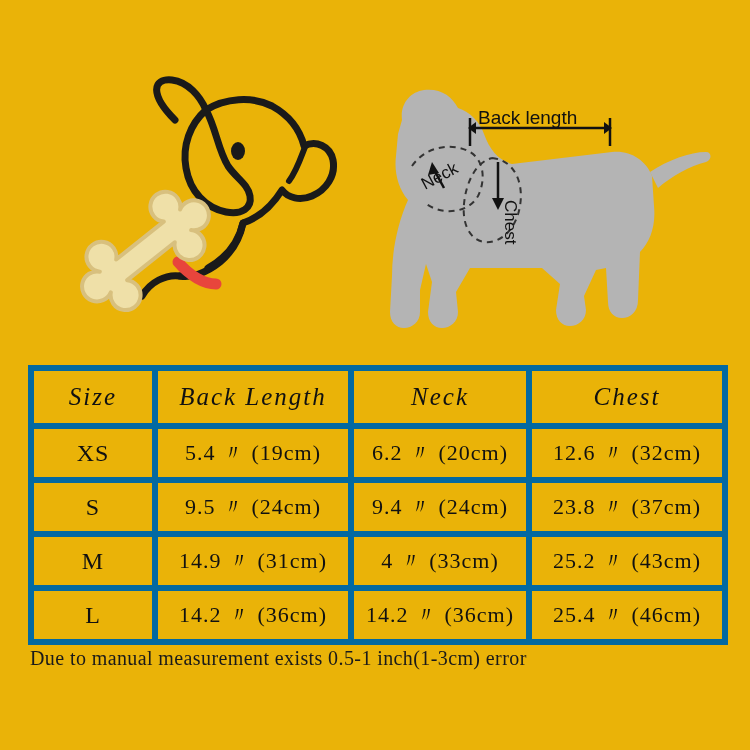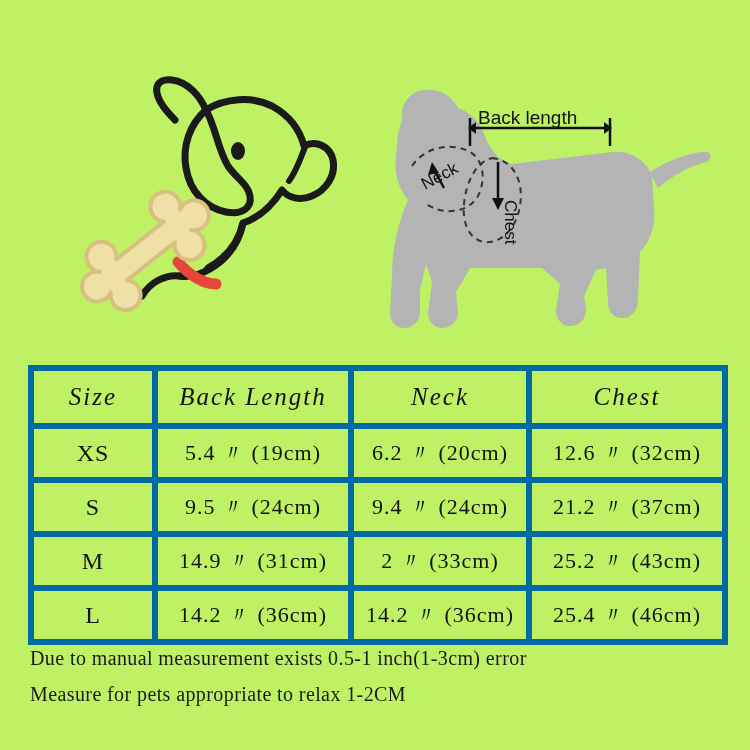--- a/index.html
+++ b/index.html
@@ -12,21 +12,21 @@
     height: 750px;
     font-family: "Liberation Serif", serif;
     color: #1a1a1a;
     overflow: hidden;
     position: relative;
   }
   .page {
     width: 750px;
     height: 750px;
     position: relative;
-    background: #bef264;
+    background: #eab308;
   }
 
   
   .illustration {
     position: absolute;
     left: 0;
     top: 0;
     width: 750px;
     height: 355px;
   }
@@ -242,36 +242,35 @@
         <tr>
           <td class="size-cell">XS</td>
           <td>5.4 〃 (19cm)</td>
           <td>6.2 〃 (20cm)</td>
           <td>12.6 〃 (32cm)</td>
         </tr>
         <tr>
           <td class="size-cell">S</td>
           <td>9.5 〃 (24cm)</td>
           <td>9.4 〃 (24cm)</td>
-          <td>21.2 〃 (37cm)</td>
+          <td>23.8 〃 (37cm)</td>
         </tr>
         <tr>
           <td class="size-cell">M</td>
           <td>14.9 〃 (31cm)</td>
-          <td>2 〃 (33cm)</td>
+          <td>4 〃 (33cm)</td>
           <td>25.2 〃 (43cm)</td>
         </tr>
         <tr>
           <td class="size-cell">L</td>
           <td>14.2 〃 (36cm)</td>
           <td>14.2 〃 (36cm)</td>
           <td>25.4 〃 (46cm)</td>
         </tr>
       </tbody>
     </table>
   </div>
 
   <div class="notes">
     <div>Due to manual  measurement exists  0.5-1 inch(1-3cm)  error</div>
-    <div>Measure for pets appropriate to relax 1-2CM</div>
   </div>
 
 </div>
 
 </body></html>

